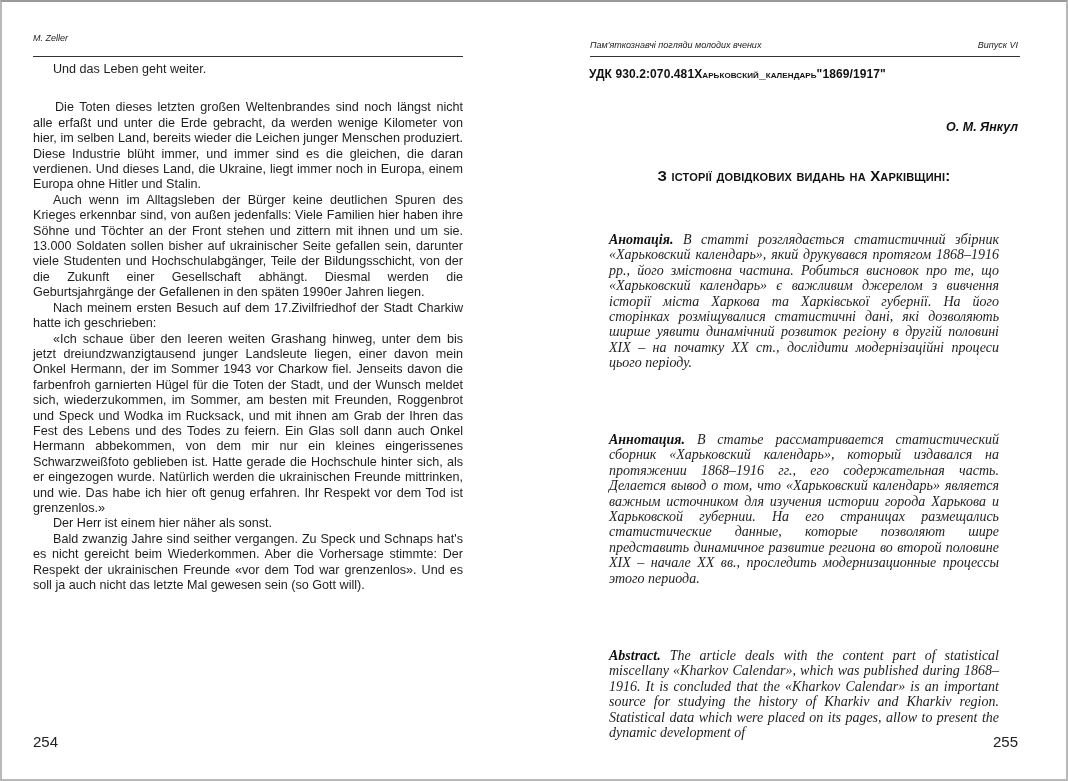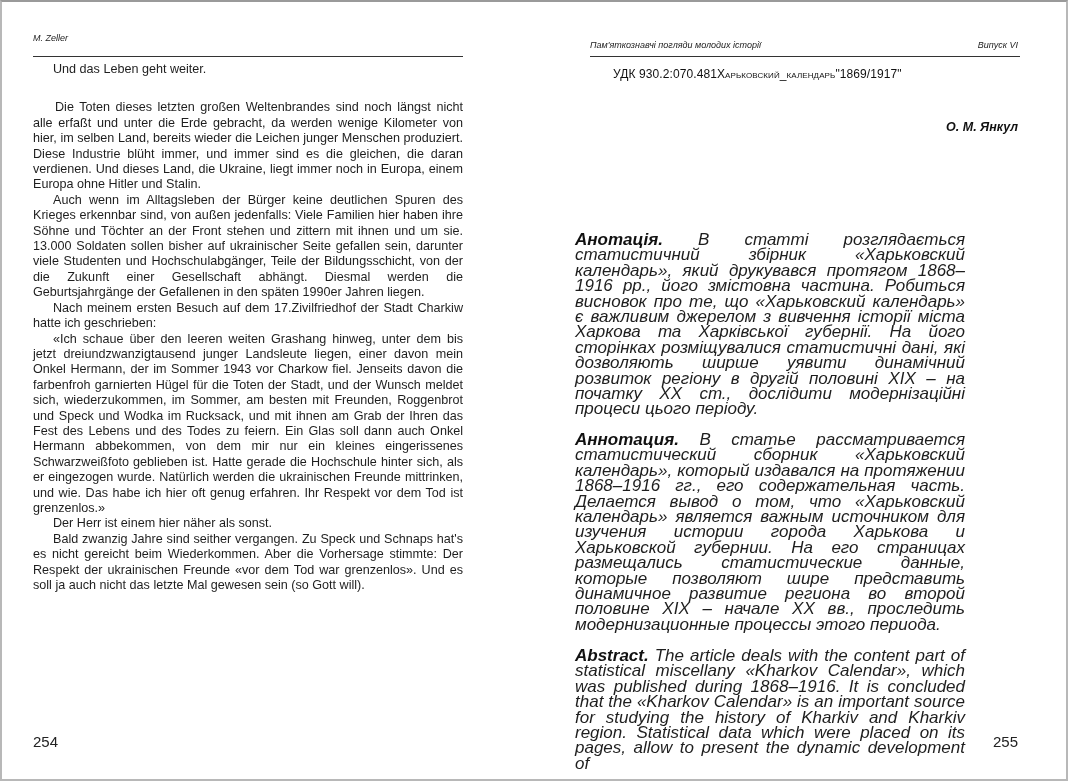--- a/index.html
+++ b/index.html
@@ -24,37 +24,36 @@
     position: absolute; left: 33px; top: 62px; width: 430px;
     font-size: 12.6px; line-height: 15.4px; text-align: justify; color: #1e1e1e;
   }
   .left-body p { text-indent: 20px; }
   .left-body p.gap { margin-top: 23px; text-indent: 22px; }
 
   .page-num { position: absolute; font-size: 15px; color: #222; top: 733px; }
 
   
   .udk {
-    position: absolute; left: 589px; top: 67px; font-size: 12px; font-weight: normal; color: #111;
+    position: absolute; left: 589px; top: 67px; font-size: 12px; font-weight: bold; color: #111;
     letter-spacing: 0.1px;
-    margin-left: 24px;
   }
   .udk .sc { font-variant: small-caps; }
   .author {
     position: absolute; right: 50px; top: 120px; font-size: 12.5px; font-weight: bold; font-style: italic;
     color: #111;
   }
   .title {
     position: absolute; left: 600px; width: 408px; top: 168px;
     font-size: 15px; line-height: 15px; font-weight: bold; text-align: center; color: #111;
     font-variant: small-caps; letter-spacing: 0.2px;
   }
   .abstract {
-    position: absolute; left: 575px; width: 390px; font-size: 17px; line-height: 15.4px;
-    font-style: italic; text-align: justify; color: #1e1e1e;
+    position: absolute; left: 609px; width: 390px; font-size: 14px; line-height: 15.4px;
+    font-style: italic; text-align: justify; color: #1e1e1e; font-family: Liberation Serif, serif;
   }
   .abstract b { font-style: italic; font-weight: bold; color: #111; }
   .abs-ua { top: 232px; }
   .abs-ru { top: 432px; }
   .abs-en { top: 648px; }
 </style>
 </head>
 <body>
 
 <div class="frame"></div>
@@ -70,32 +69,33 @@
     <p>Nach meinem ersten Besuch auf dem 17.Zivilfriedhof der Stadt Charkiw hatte ich geschrieben:</p>
     <p>«Ich schaue über den leeren weiten Grashang hinweg, unter dem bis jetzt dreiundzwanzigtausend junger Landsleute liegen, einer davon mein Onkel Hermann, der im Sommer 1943 vor Charkow fiel. Jenseits davon die farbenfroh garnierten Hügel für die Toten der Stadt, und der Wunsch meldet sich, wiederzukommen, im Sommer, am besten mit Freunden, Roggenbrot und Speck und Wodka im Rucksack, und mit ihnen am Grab der Ihren das Fest des Lebens und des Todes zu feiern. Ein Glas soll dann auch Onkel Hermann abbekommen, von dem mir nur ein kleines eingerissenes Schwarzweißfoto geblieben ist. Hatte gerade die Hochschule hinter sich, als er eingezogen wurde. Natürlich werden die ukrainischen Freunde mittrinken, und wie. Das habe ich hier oft genug erfahren. Ihr Respekt vor dem Tod ist grenzenlos.»</p>
     <p>Der Herr ist einem hier näher als sonst.</p>
     <p>Bald zwanzig Jahre sind seither vergangen. Zu Speck und Schnaps hat's es nicht gereicht beim Wiederkommen. Aber die Vorhersage stimmte: Der Respekt der ukrainischen Freunde «vor dem Tod war grenzenlos». Und es soll ja auch nicht das letzte Mal gewesen sein (so Gott will).</p>
   </div>
 
   <div class="page-num" style="left:33px;">254</div>
 </div>
 
 <div class="page page-right">
-  <div class="running-head" style="left:56px; top:40px;">Пам'яткознавчі погляди молодих історії</div>
+  <div class="running-head" style="left:56px; top:40px;">Пам'яткознавчі погляди молодих вчених</div>
   <div class="running-head" style="right:50px; top:40px;text-align:right;">Випуск  VI</div>
   <div class="rule" style="left:56px; top:56px; width:430px;"></div>
 </div>
 
 <div class="udk">
   <span>УДК 930.2:070.481</span><span class="sc">Харьковский_календарь</span><span>"1869/1917"</span>
 </div>
 
 <div class="author">О. М. Янкул</div>
 
 <div class="title">
+  <div>З історії довідкових видань на Харківщині:</div>
 </div>
 
 <div class="abstract abs-ua">
   <p><b>Анотація.</b><span> В статті розглядається статистичний збірник «Харьковский календарь», який друкувався протягом 1868–1916 рр., його змістовна частина. Робиться висновок про те, що «Харьковский календарь» є важливим джерелом з вивчення історії міста Харкова та Харківської губернії. На його сторінках розміщувалися статистичні дані, які дозволяють ширше уявити динамічний розвиток регіону в другій половині XIX – на початку XX ст., дослідити модернізаційні процеси цього періоду.</span></p>
 </div>
 
 <div class="abstract abs-ru">
   <p><b>Аннотация.</b><span> В статье рассматривается статистический сборник «Харьковский календарь», который издавался на протяжении 1868–1916 гг., его содержательная часть. Делается вывод о том, что «Харьковский календарь» является важным источником для изучения истории города Харькова и Харьковской губернии. На его страницах размещались статистические данные, которые позволяют шире представить динамичное развитие региона во второй половине XIX – начале XX вв., проследить модернизационные процессы этого периода.</span></p>
 </div>
 

